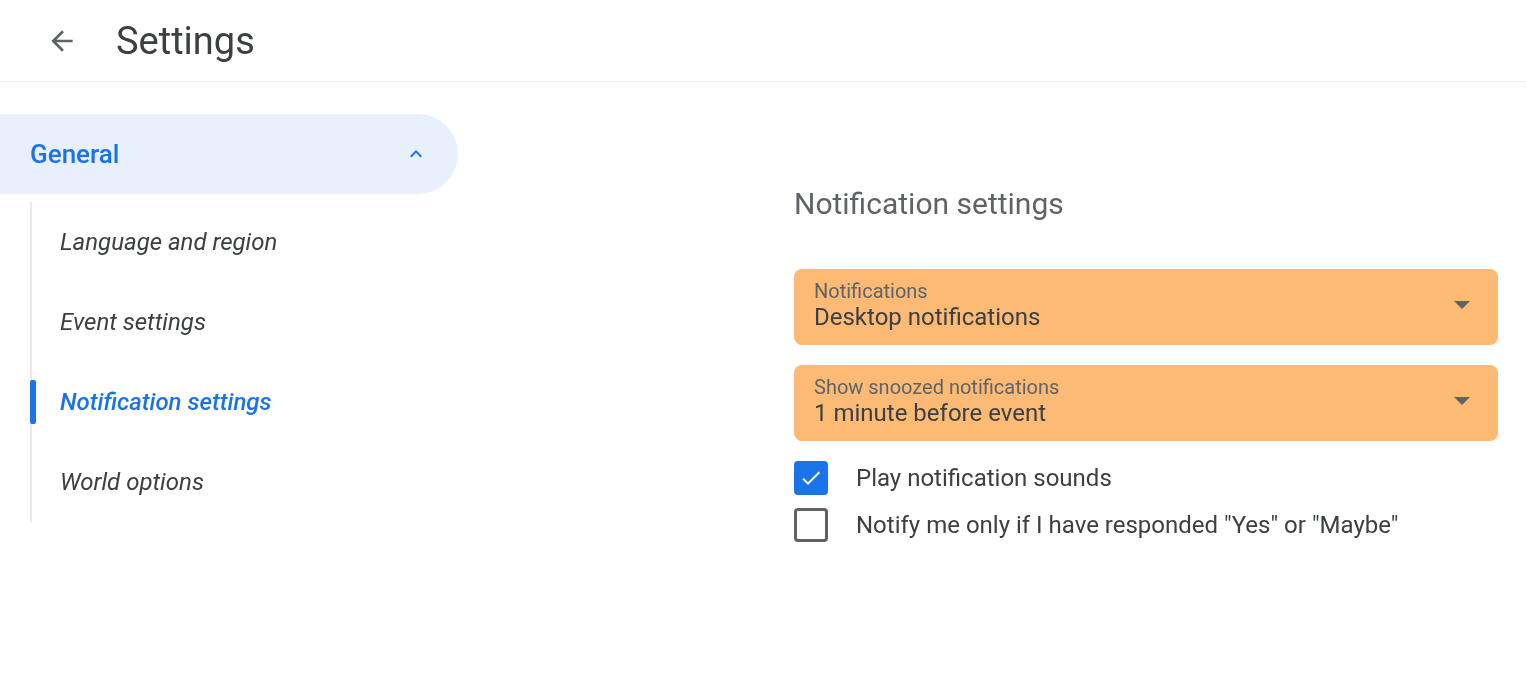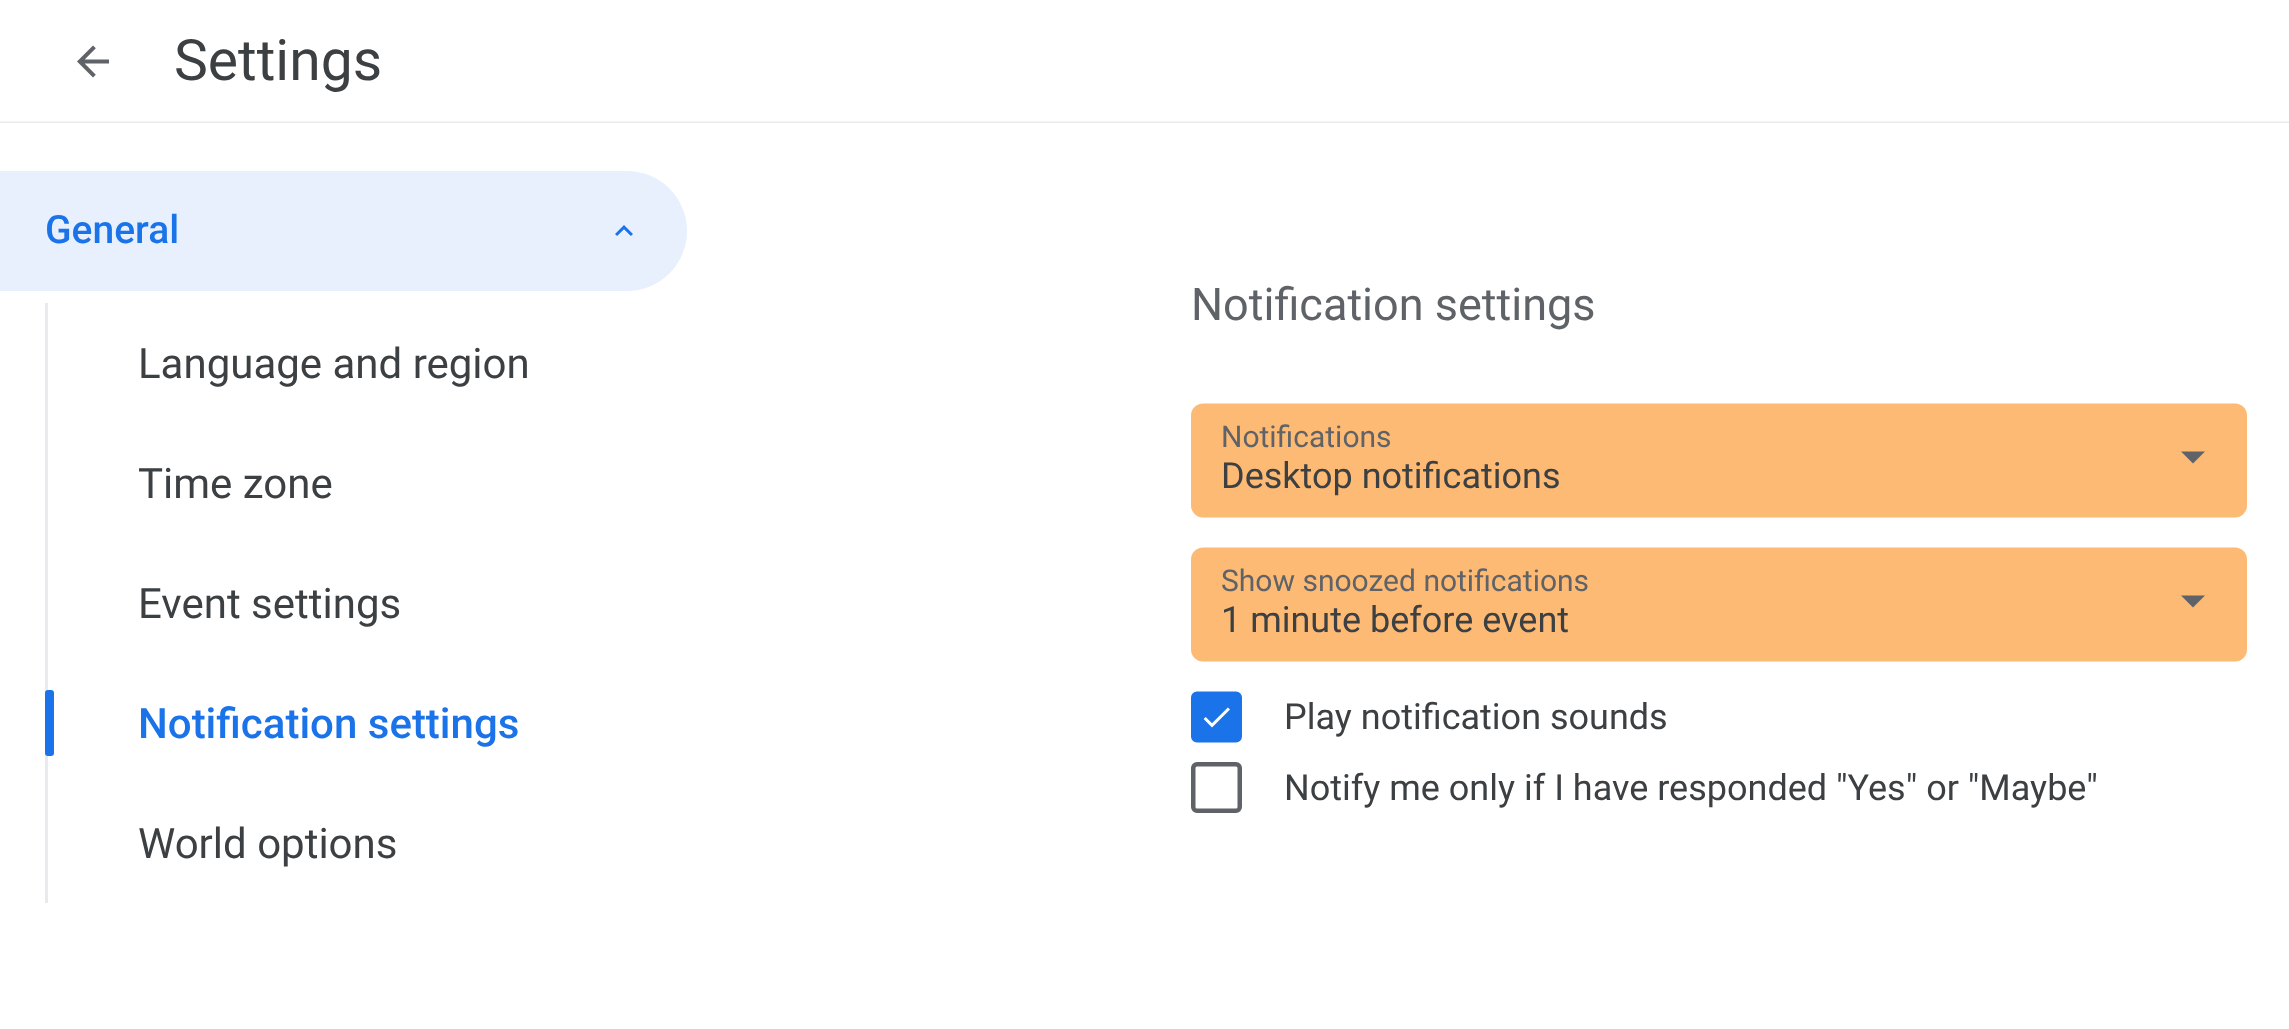--- a/index.html
+++ b/index.html
@@ -79,25 +79,26 @@
     }
     .sidebar-list {
       margin-top: 8px;
       border-left: 2px solid #e8eaed;
       margin-left: 30px;
     }
     .sidebar-item {
       height: 80px;
       display: flex;
       align-items: center;
-      padding-left: 60px;
-      font-size: 28px;
+      padding-left: 28px;
+      font-size: 24px;
       color: #3c4043;
       cursor: pointer;
       position: relative;
+      font-style: italic;
     }
     .sidebar-item.active {
       color: #1a73e8;
       font-weight: 500;
     }
     .sidebar-item.active::before {
       content: '';
       position: absolute;
       left: -2px;
       top: 18px;
@@ -200,23 +201,20 @@
         <svg viewBox="0 0 24 24">
             <path d="M7.41 15.41 12 10.83l4.59 4.58L18 14l-6-6-6 6 1.41 1.41z"></path>
           </svg>
       </span>
     </div>
     <div class="sidebar-list">
       <div class="sidebar-item">
         <span>Language and region</span>
       </div>
       <div class="sidebar-item">
-        <span>Time zone</span>
-      </div>
-      <div class="sidebar-item">
         <span>Event settings</span>
       </div>
       <div class="sidebar-item active">
         <span>Notification settings</span>
       </div>
       <div class="sidebar-item">
         <span>World options</span>
       </div>
     </div>
   </div>

